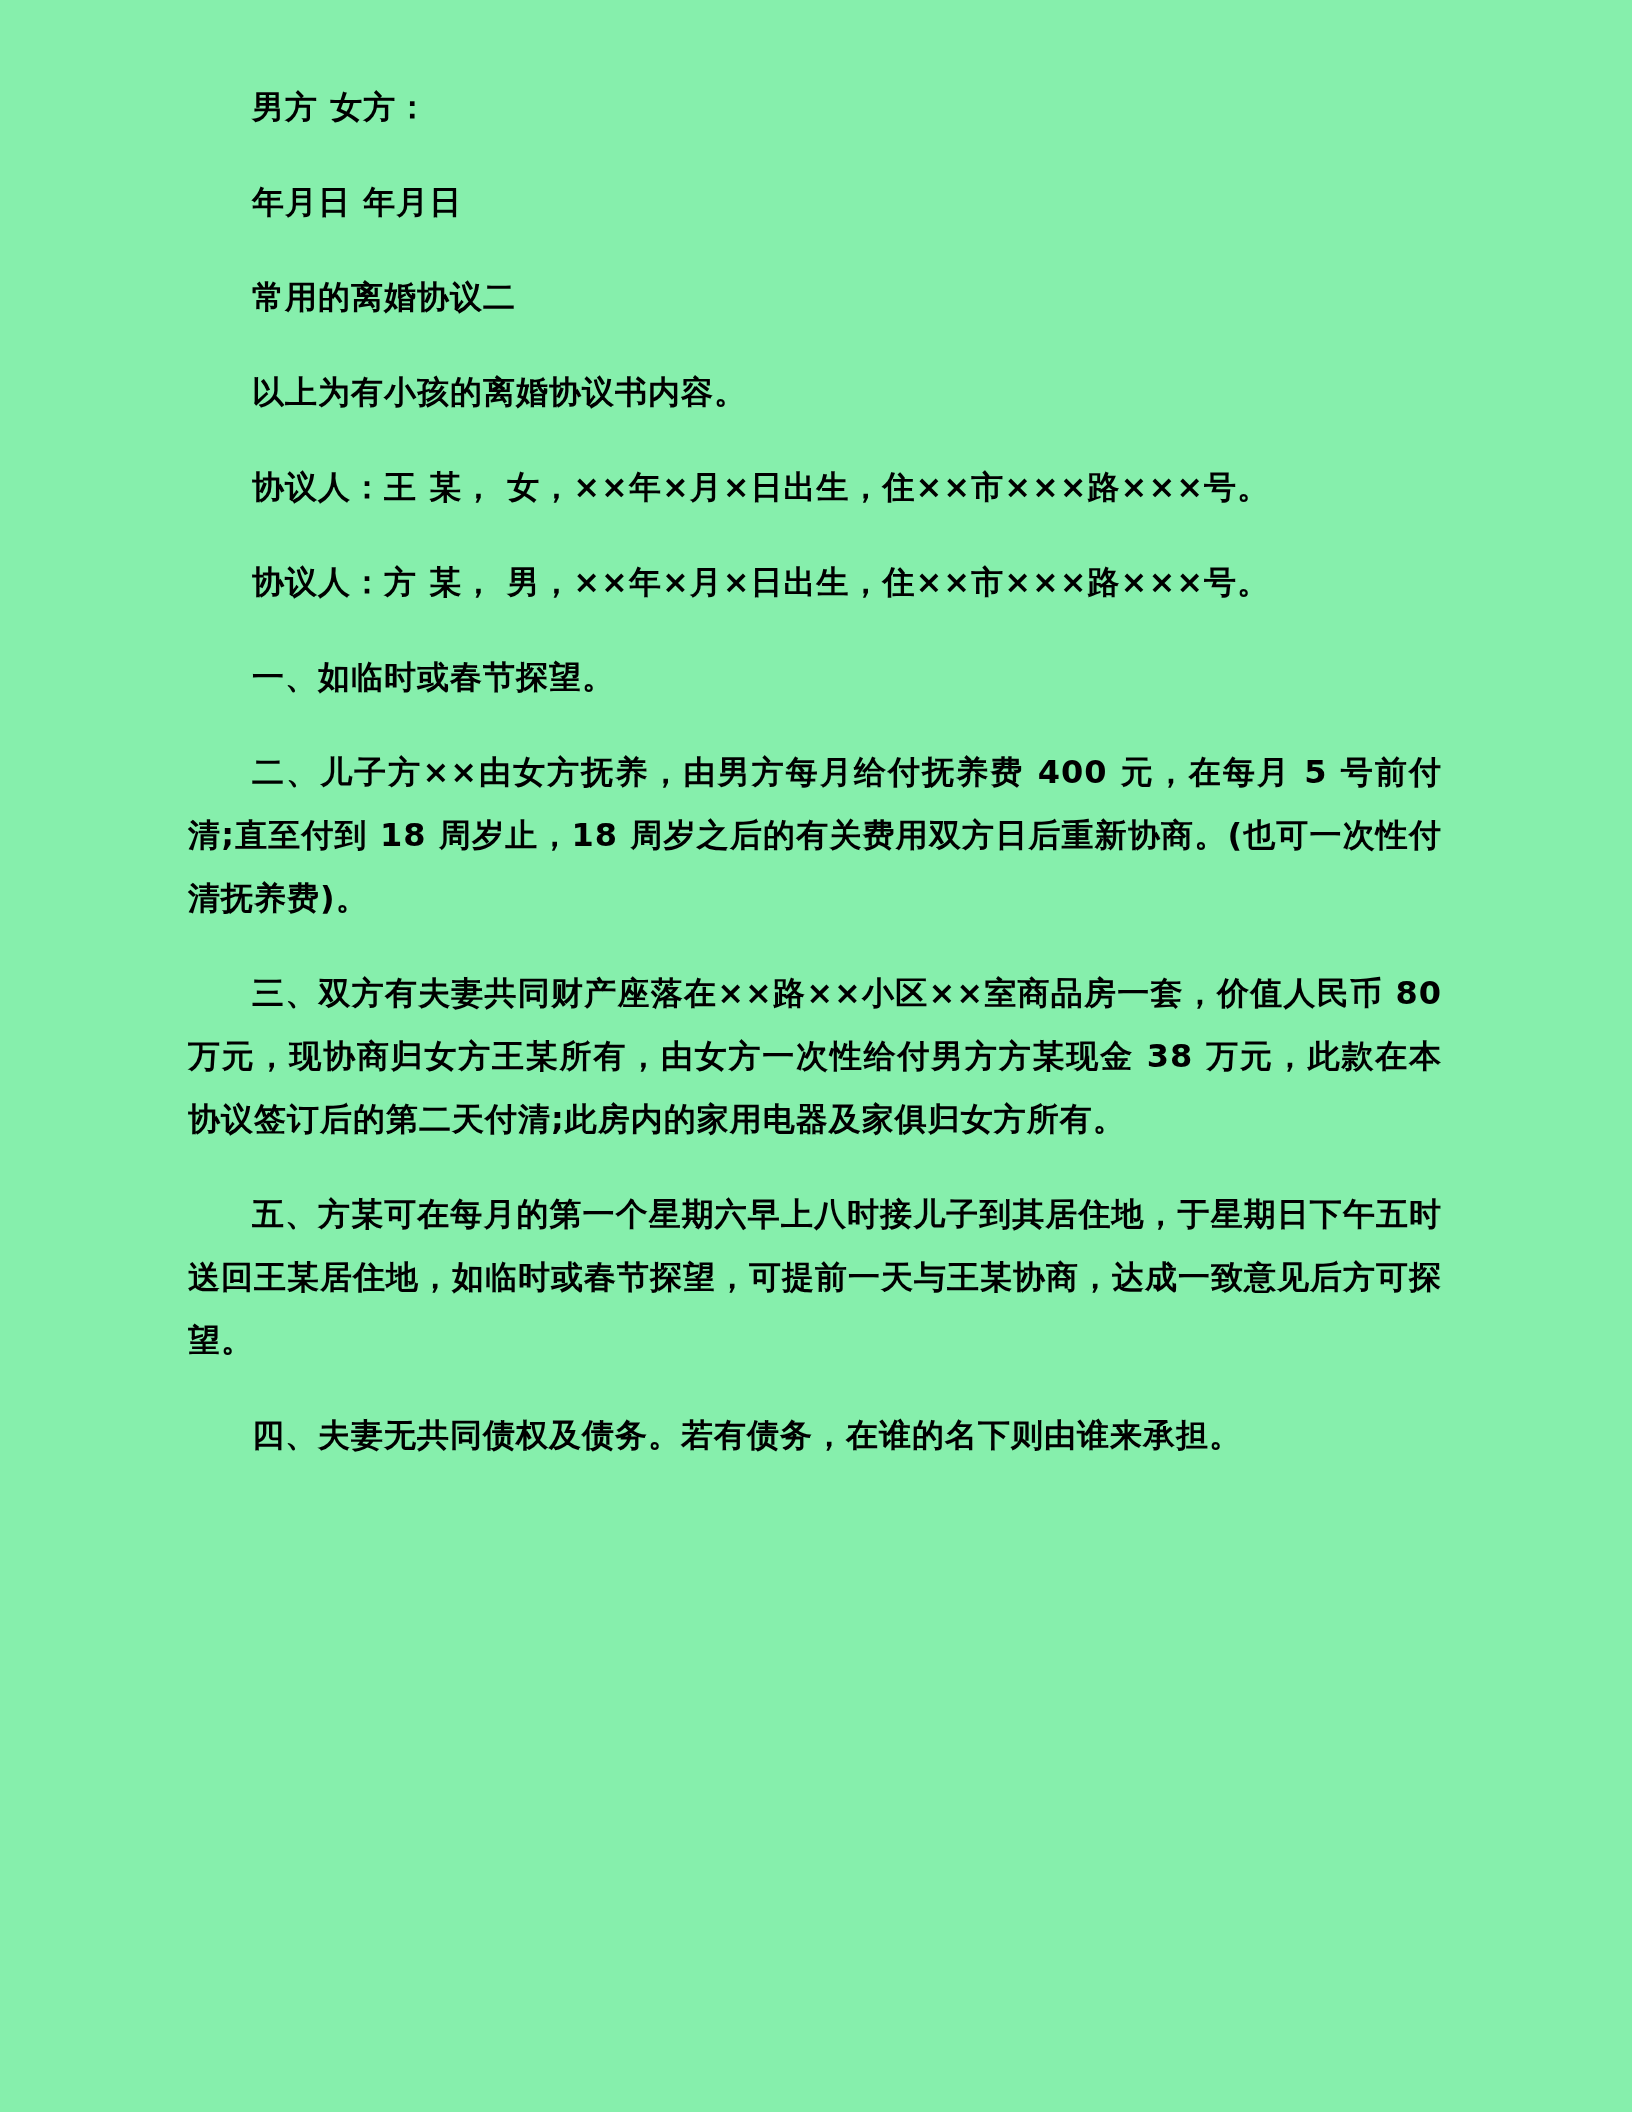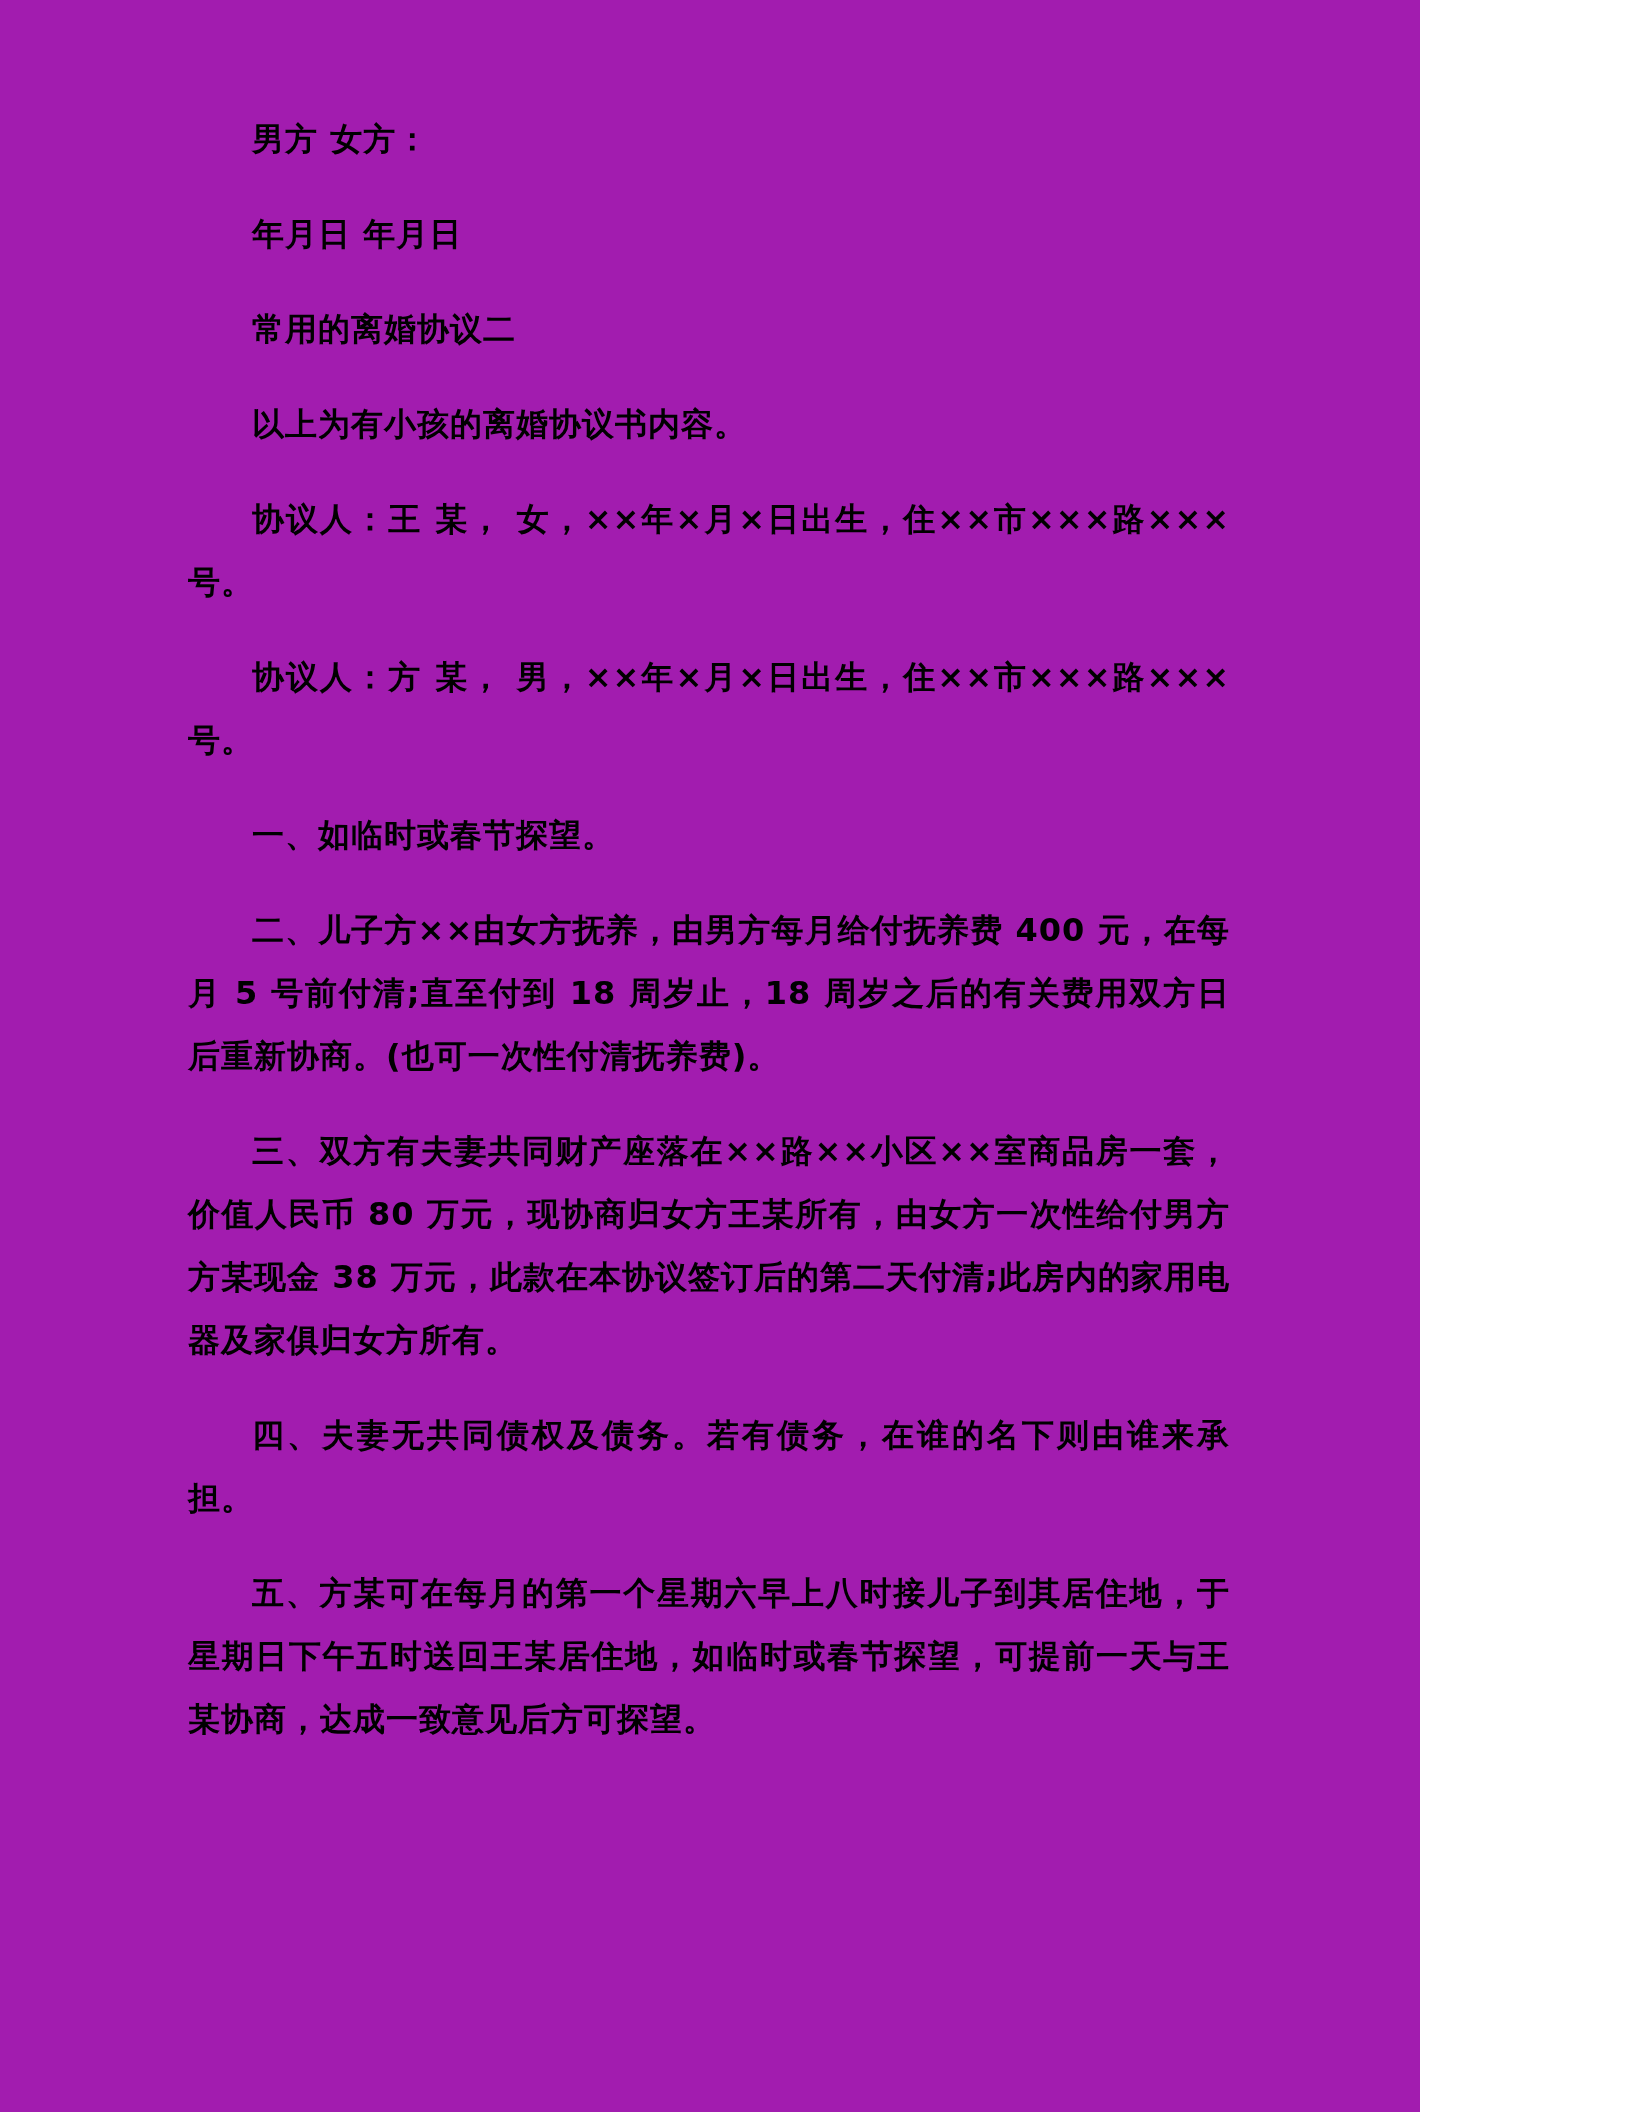--- a/index.html
+++ b/index.html
@@ -10,25 +10,25 @@
   body {
     width: 1632px;
     height: 2112px;
     position: relative;
     overflow: hidden;
   }
   .page {
     position: absolute;
     top: 0;
     left: 0;
-    width: 1420px;
+    width: 1632px;
     height: 2112px;
-    background: #a21caf;
+    background: #86efac;
     box-sizing: border-box;
-    padding: 108px 190px 0 188px;
+    padding: 76px 190px 0 188px;
     color: #000000;
     font-family: "DejaVu Sans", "Liberation Sans", sans-serif;
     font-weight: bold;
   }
   .doc-content p {
     margin: 0 0 32px 0;
     font-size: 32px;
     line-height: 63px;
     text-indent: 64px;
     text-align: justify;
@@ -43,16 +43,16 @@
   <div class="doc-content">
       <p>男方 女方：</p>
       <p>年月日 年月日</p>
       <p>常用的离婚协议二</p>
       <p>以上为有小孩的离婚协议书内容。</p>
       <p>协议人：王 某， 女，××年×月×日出生，住××市×××路×××号。</p>
       <p>协议人：方 某， 男，××年×月×日出生，住××市×××路×××号。</p>
       <p>一、如临时或春节探望。</p>
       <p>二、儿子方××由女方抚养，由男方每月给付抚养费 400 元，在每月 5 号前付清;直至付到 18 周岁止，18 周岁之后的有关费用双方日后重新协商。(也可一次性付清抚养费)。</p>
       <p>三、双方有夫妻共同财产座落在××路××小区××室商品房一套，价值人民币 80 万元，现协商归女方王某所有，由女方一次性给付男方方某现金 38 万元，此款在本协议签订后的第二天付清;此房内的家用电器及家俱归女方所有。</p>
+      <p>五、方某可在每月的第一个星期六早上八时接儿子到其居住地，于星期日下午五时送回王某居住地，如临时或春节探望，可提前一天与王某协商，达成一致意见后方可探望。</p>
       <p>四、夫妻无共同债权及债务。若有债务，在谁的名下则由谁来承担。</p>
-      <p>五、方某可在每月的第一个星期六早上八时接儿子到其居住地，于星期日下午五时送回王某居住地，如临时或春节探望，可提前一天与王某协商，达成一致意见后方可探望。</p>
     </div>
 </div>
 
 </body></html>

